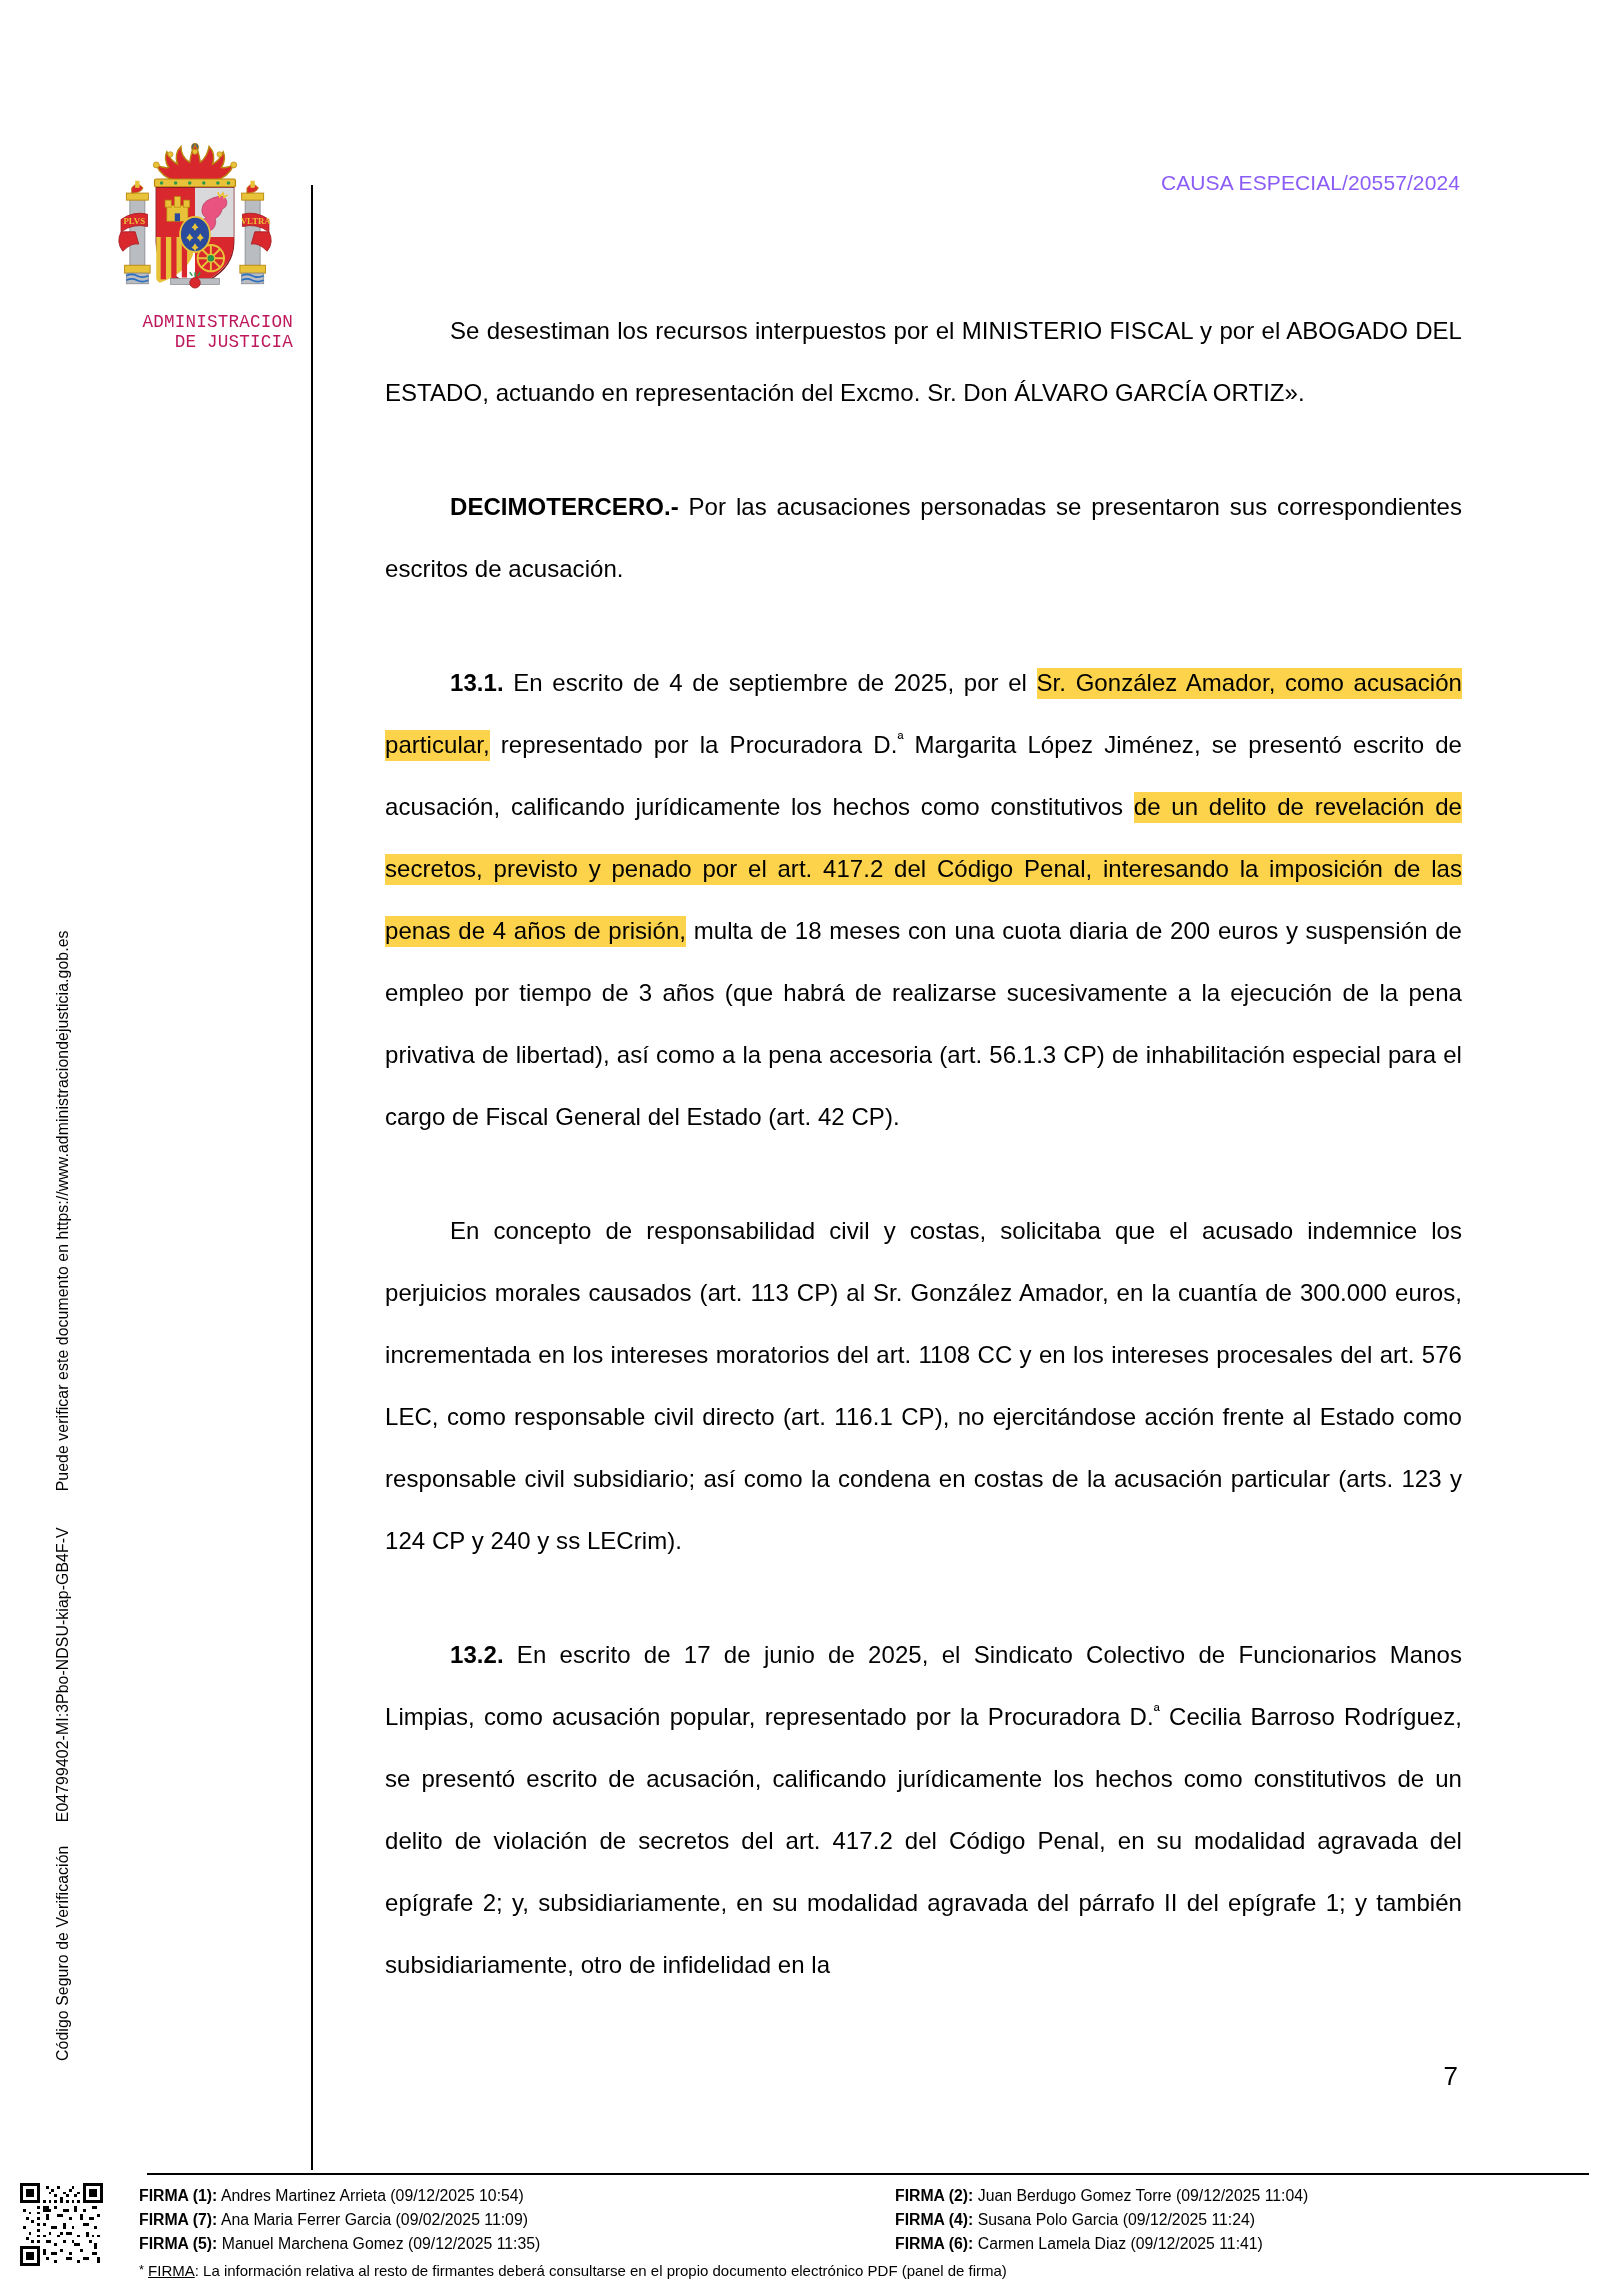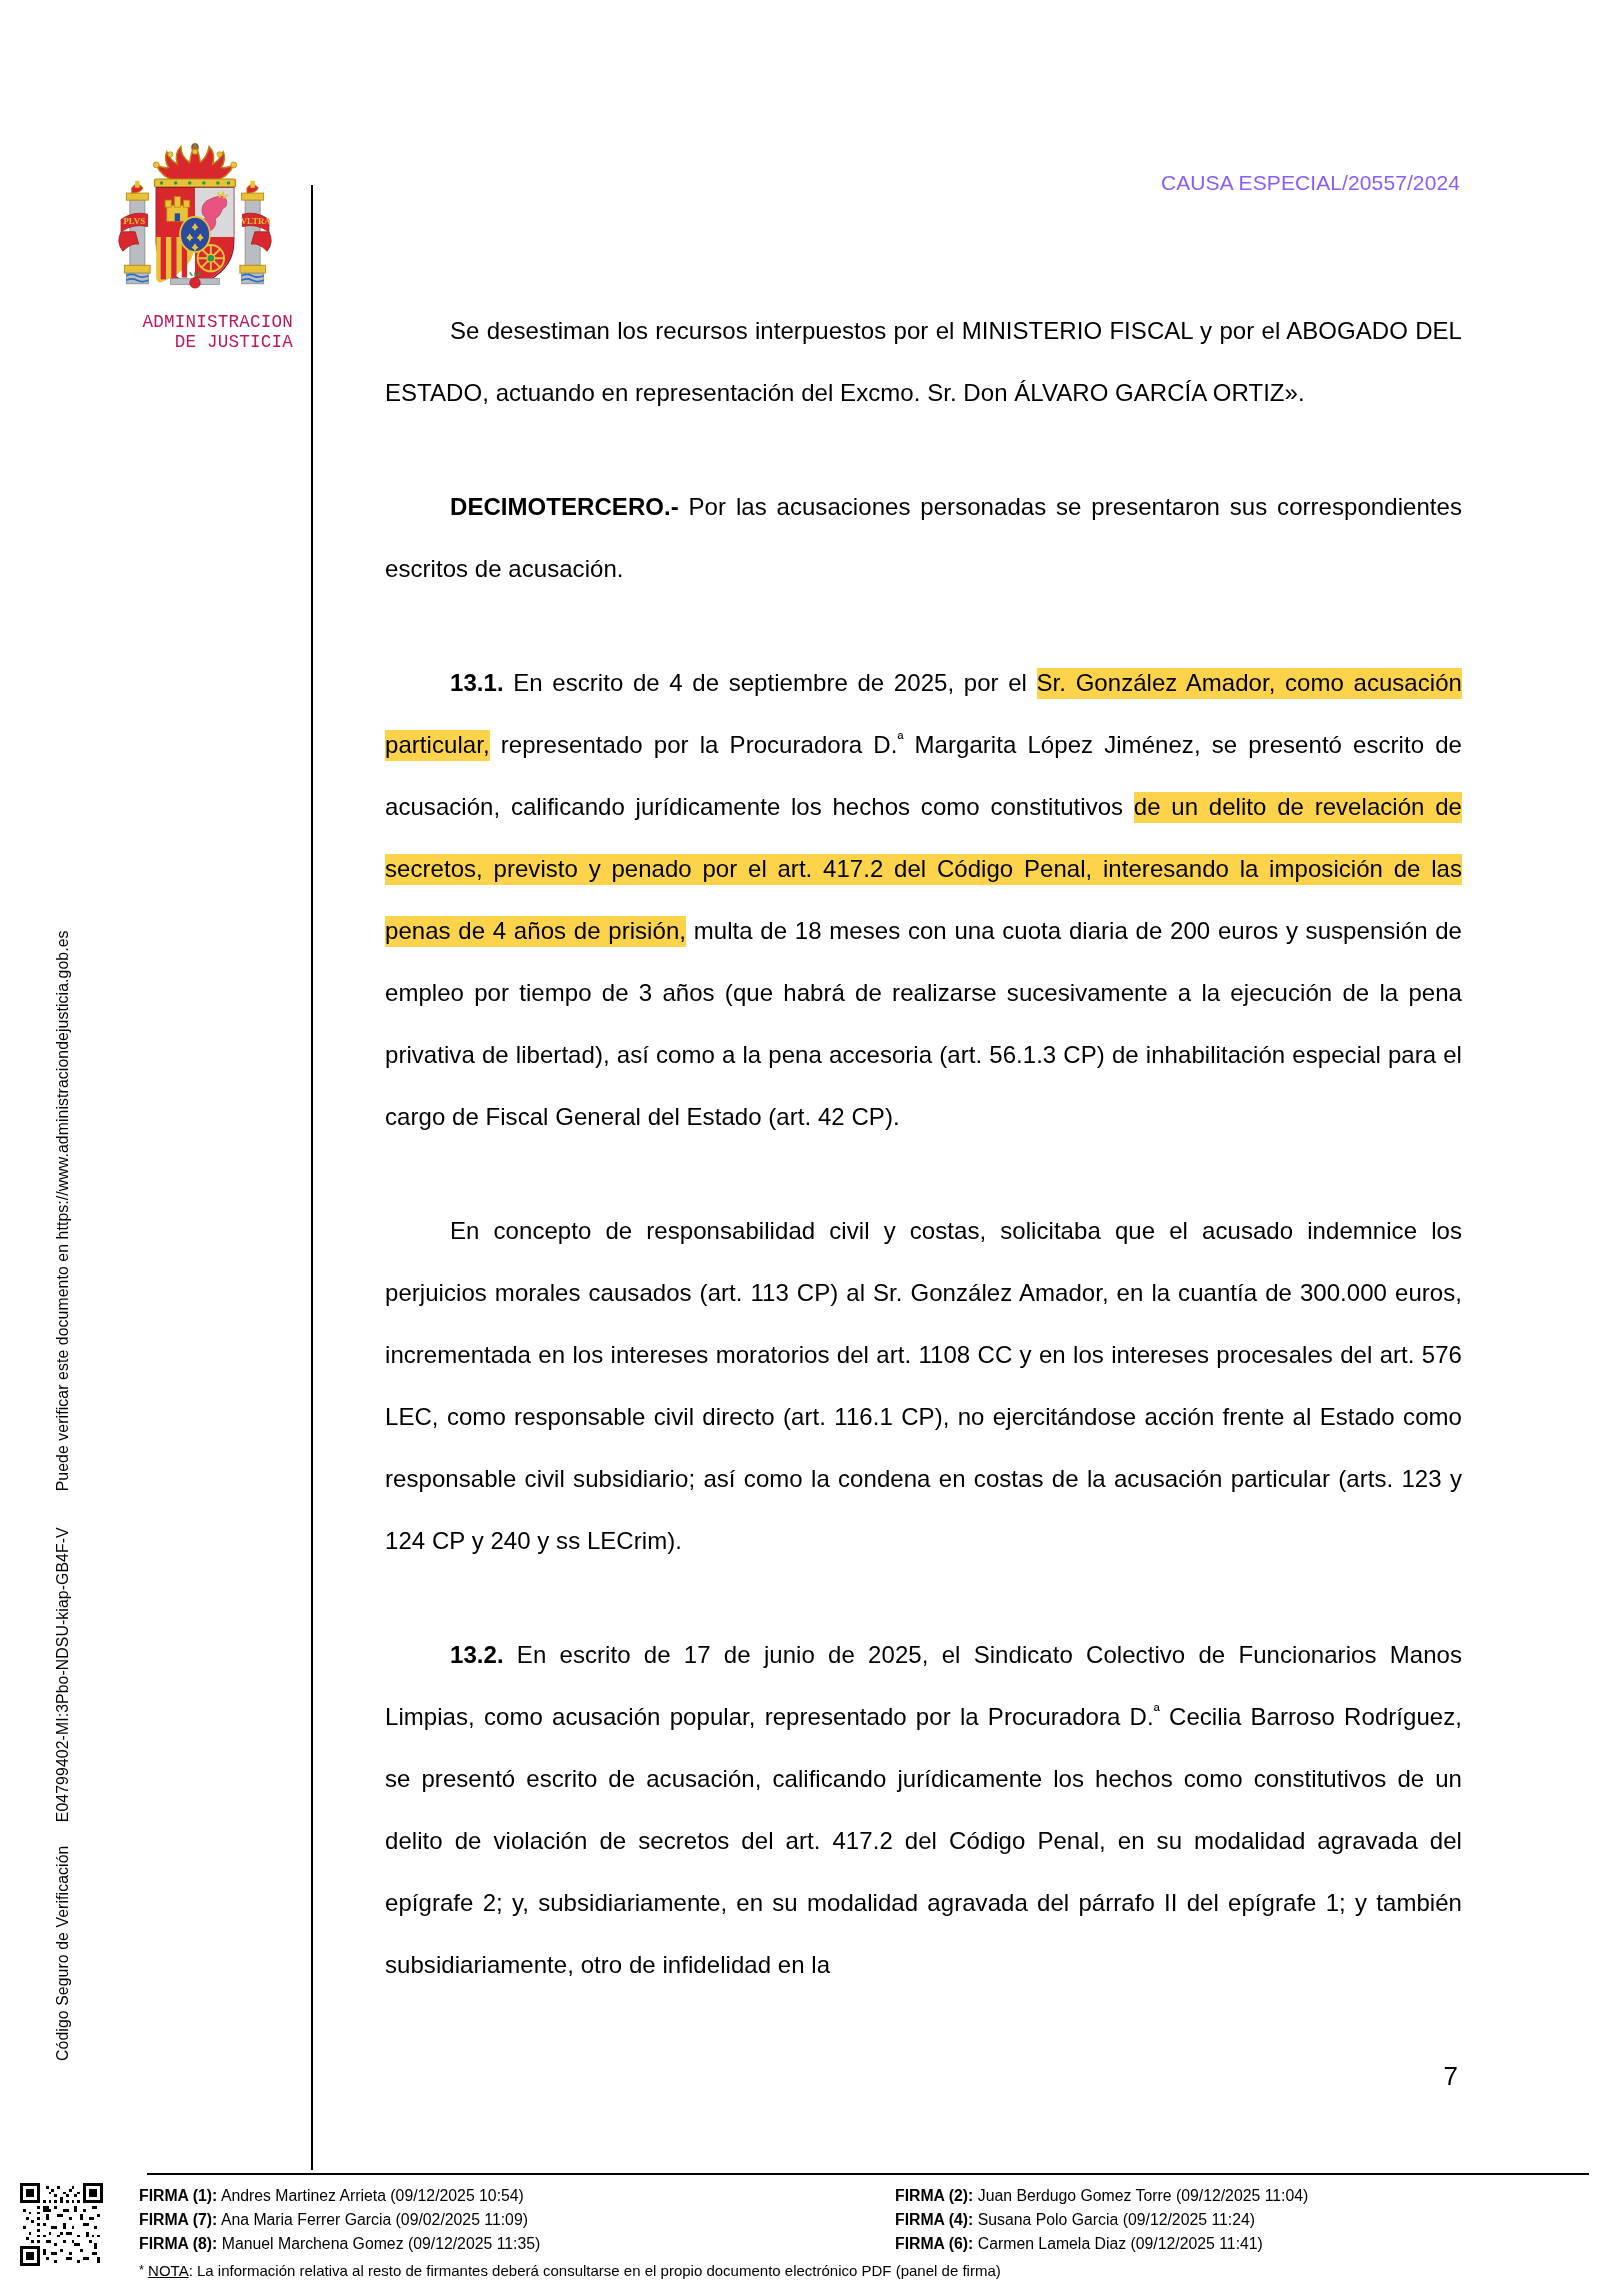--- a/index.html
+++ b/index.html
@@ -409,20 +409,20 @@
 
   <div class="page-num">7</div>
 
   <div class="footer-rule"></div>
   <div class="footer">
     <div class="sig-grid">
       <div class="sig-cell"><b>FIRMA (1):</b><span> Andres Martinez Arrieta (09/12/2025 10:54)</span></div>
       <div class="sig-cell"><b>FIRMA (2):</b><span> Juan Berdugo Gomez Torre (09/12/2025 11:04)</span></div>
       <div class="sig-cell"><b>FIRMA (7):</b><span> Ana Maria Ferrer Garcia (09/02/2025 11:09)</span></div>
       <div class="sig-cell"><b>FIRMA (4):</b><span> Susana Polo Garcia (09/12/2025 11:24)</span></div>
-      <div class="sig-cell"><b>FIRMA (8):</b><span> Manuel Marchena Gomez (09/12/2025 11:35)</span></div>
+      <div class="sig-cell"><b>FIRMA (5):</b><span> Manuel Marchena Gomez (09/12/2025 11:35)</span></div>
       <div class="sig-cell"><b>FIRMA (6):</b><span> Carmen Lamela Diaz (09/12/2025 11:41)</span></div>
     </div>
-    <div class="nota"><span class="star">*</span> <u>NOTA</u><span>: La información relativa al resto de firmantes deberá consultarse en el propio documento electrónico PDF (panel de firma)</span></div>
+    <div class="nota"><span class="star">*</span> <u>FIRMA</u><span>: La información relativa al resto de firmantes deberá consultarse en el propio documento electrónico PDF (panel de firma)</span></div>
   </div>
 
 </div>
 
 
 </body></html>

